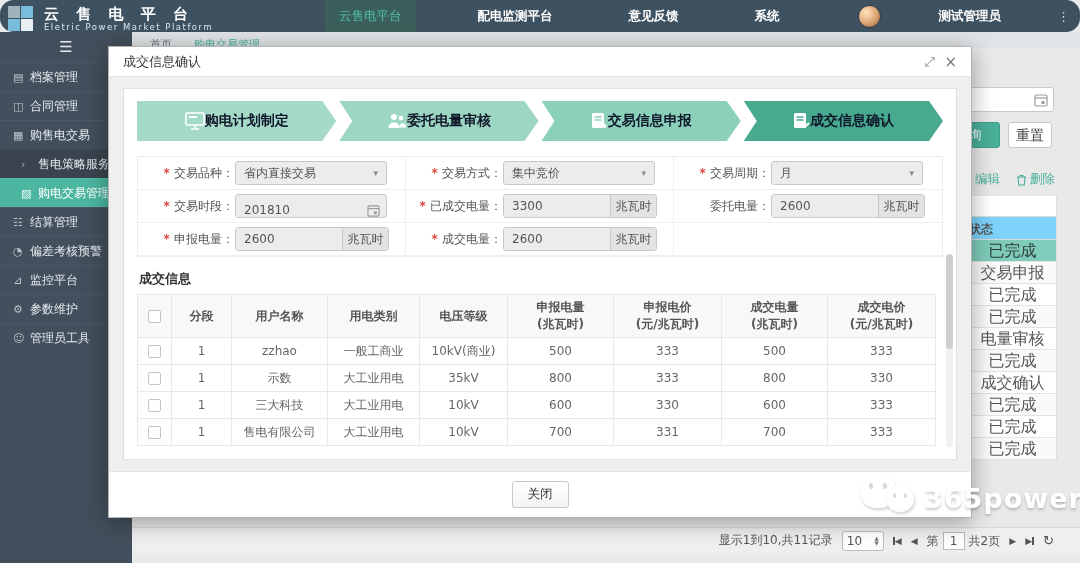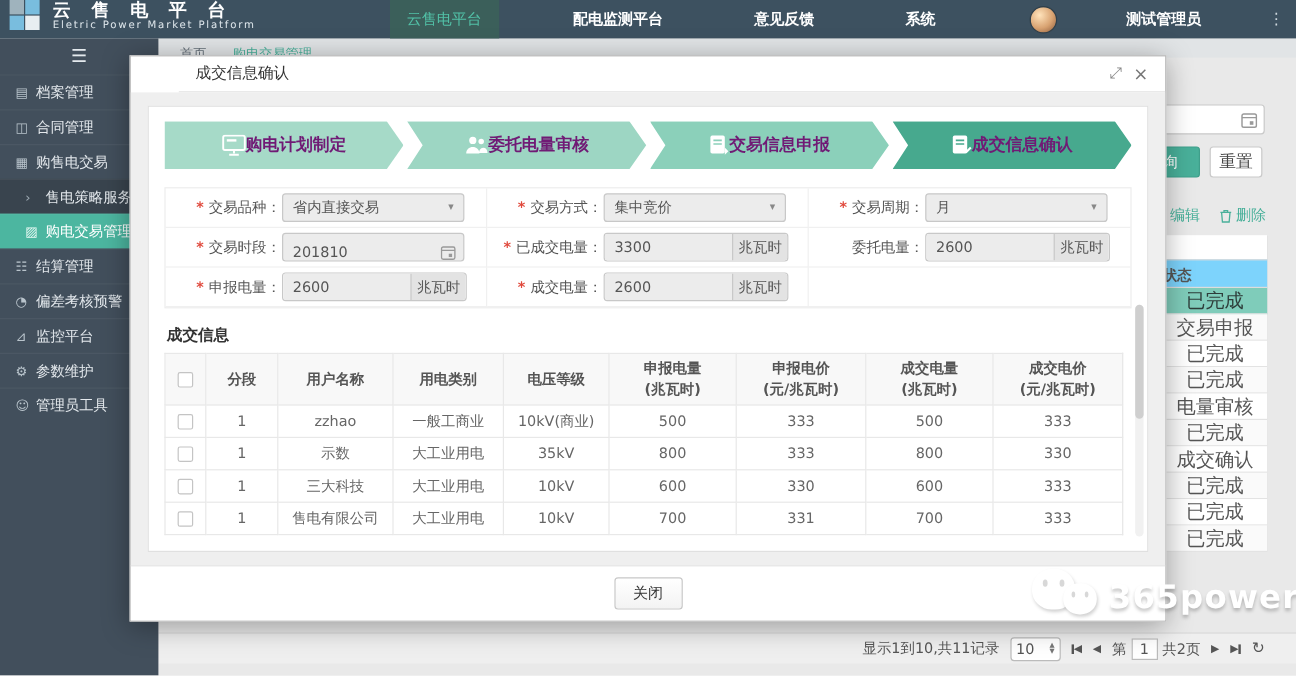--- a/index.html
+++ b/index.html
@@ -1,21 +1,21 @@
 <!DOCTYPE html>
 <html><head>
 <meta charset="utf-8">
 <style>
   * { margin:0; padding:0; box-sizing:border-box; }
   html,body { width:1080px; height:563px; overflow:hidden; }
   body { font-family:"DejaVu Sans","Liberation Sans",sans-serif; font-size:12px; color:#333; background:#e9e9e9; }
   .app { position:relative; width:1080px; height:563px; overflow:hidden; }
 
   
-  .header { position:absolute; left:0; top:0; width:1080px; height:32px; background:#3d5160; z-index:5; display:flex; align-items:flex-start; }
+  .header { position:absolute; left:0; top:0; width:1080px; height:32px; background:#3d5160; z-index:5; display:flex; align-items:flex-end;border-radius:14px; }
   .logo-block { width:26px; height:26px; margin-left:8px; display:grid; grid-template-columns:12px 12px; grid-template-rows:12px 12px; gap:1px; }
   .logo-block i { display:block; }
   .logo-block i:nth-child(1){ background:#9fb3bd; }
   .logo-block i:nth-child(2){ background:#79bdde; }
   .logo-block i:nth-child(3){ background:#79bdde; }
   .logo-block i:nth-child(4){ background:#e8eef1; }
   .brand { margin-left:10px; color:#fff; line-height:1.1; }
   .brand .t1 { font-size:15px; font-weight:bold; letter-spacing:6px; }
   .brand .t2 { font-size:8.5px; letter-spacing:1.5px; color:#dfe7ec; }
   .topnav { position:absolute; right:0; top:0; height:32px; display:flex; align-items:center;gap:48px; }
@@ -58,30 +58,30 @@
   .pagination { position:absolute; left:0; bottom:10px; width:948px; height:26px; background:#efefef; border-top:1px solid #d8d8d8; display:flex; align-items:center; justify-content:flex-end; gap:9px; padding-right:26px; color:#555; }
   .pg-size { width:42px; height:20px; background:#fff; border:1px solid #bbb; border-radius:3px; display:flex; align-items:center; padding:0 4px; }
   .pg-size .v { flex:1; }
   .pg-size .spin { display:flex; flex-direction:column; font-size:5.5px; color:#777; line-height:4.5px; }
   .pgbtn { color:#555; font-size:9px; display:flex; align-items:center; cursor:pointer; }
   .pgbtn .bar { display:inline-block; width:0; height:8px; border-left:2px solid #555; }
   .pg-page-input { width:22px; height:18px; background:#fff; border:1px solid #bbb; text-align:center; line-height:16px; margin:0 4px; display:inline-block; }
   .pg-refresh { font-size:13px; color:#555; }
 
   
-  .modal { position:absolute; left:108px; top:46px; width:864px; height:472px; background:#fff; border:1px solid #b5b5b5; box-shadow:0 4px 22px rgba(0,0,0,0.35); z-index:20;padding-left:40px; }
+  .modal { position:absolute; left:108px; top:46px; width:864px; height:472px; background:#fff; border:1px solid #b5b5b5; box-shadow:0 4px 22px rgba(0,0,0,0.35); z-index:20; }
   .modal-header { height:30px; border-bottom:1px solid #e4e4e4; line-height:30px; padding-left:14px; font-size:13px; color:#333; position:relative; }
   .m-expand { position:absolute; right:36px; top:0; color:#888; font-size:13px; cursor:pointer; }
   .m-close { position:absolute; right:14px; top:0; color:#777; font-size:15px; cursor:pointer; }
   .modal-body { position:absolute; left:0; top:30px; right:0; bottom:46px; background:#efefef; padding:11px 14px; }
   .panel { position:relative; width:100%; height:100%; background:#fff; border:1px solid #e0e0e0; padding:12px 13px; overflow:hidden; }
 
   
   .stepper { display:flex; height:40px; }
-  .step { flex:1; margin-right:3px; display:flex; align-items:center; justify-content:center; color:#701a75; font-size:14px; font-weight:bold;
+  .step { flex:1; margin-right:3px; display:flex; align-items:center; justify-content:center; color:#0f172a; font-size:14px; font-weight:bold;
           clip-path:polygon(0 0, calc(100% - 14px) 0, 100% 50%, calc(100% - 14px) 100%, 0 100%, 13px 50%); }
   .step:first-child { clip-path:polygon(0 0, calc(100% - 14px) 0, 100% 50%, calc(100% - 14px) 100%, 0 100%); }
   .step:last-child { margin-right:0; }
   .step.s1 { background:#a6dac8; }
   .step.s2 { background:#9dd6c3; }
   .step.s3 { background:#8bd0ba; }
   .step.s4 { background:#47a98e; }
   .step svg { display:block; }
 
   

